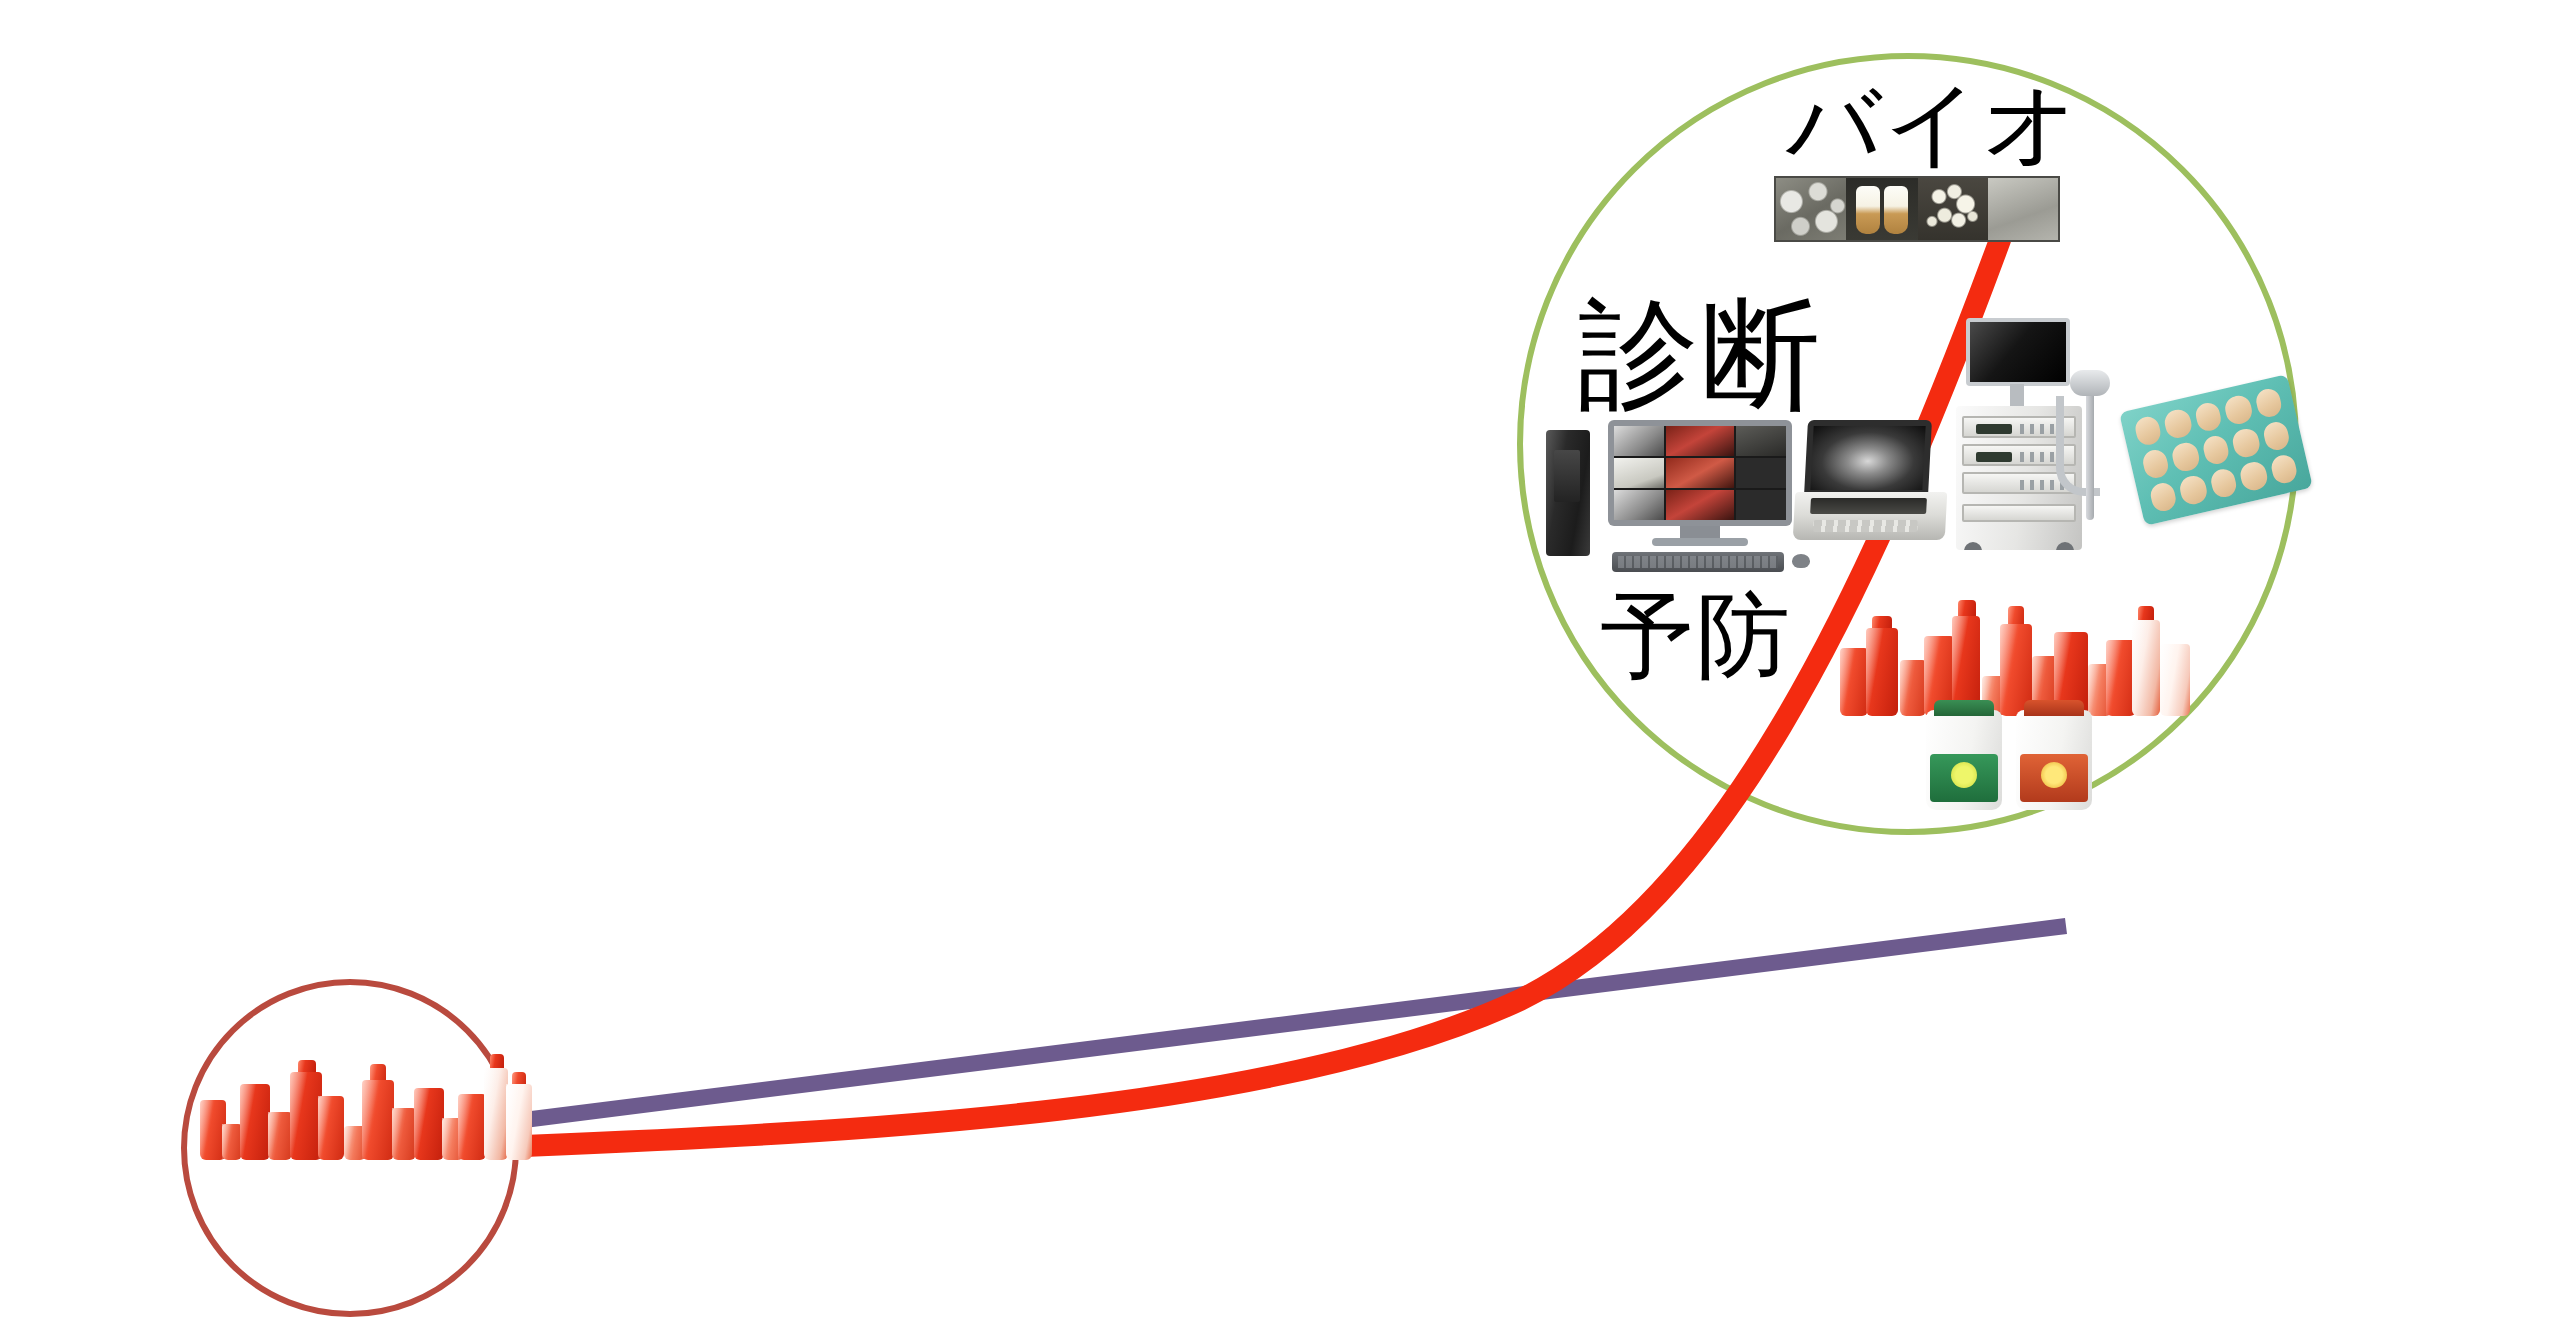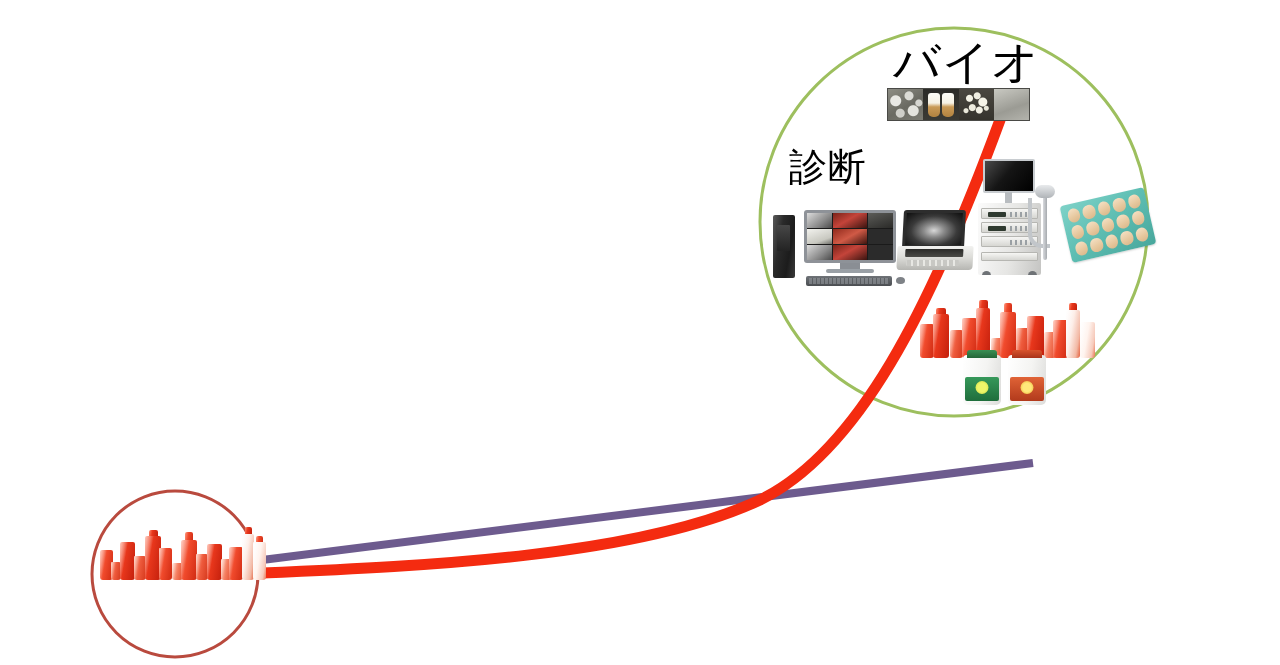--- a/index.html
+++ b/index.html
@@ -25,21 +25,21 @@
   }
   .label {
     position: absolute;
     color: #000000;
     font-weight: 400;
     line-height: 1;
     white-space: nowrap;
     letter-spacing: 0.02em;
   }
   .label-bio   { left: 893px; top: 38px;  font-size: 47px; }
-  .label-diag  { left: 789px; top: 148px; font-size: 38px; }
+  .label-diag  { left: 789px; top: 148px; font-size: 60px; }
   .label-treat { left: 1062px; top: 128px; font-size: 47px; }
   .label-prev  { left: 800px; top: 294px; font-size: 47px; }
 
   .photo {
     position: absolute;
     overflow: hidden;
   }
 
   
   .bio-strip {
@@ -396,20 +396,21 @@
       <span class="pill"></span>
       <span class="pill"></span>
       <span class="pill"></span>
     <span class="pill"></span>
       <span class="pill"></span>
       <span class="pill"></span>
       <span class="pill"></span>
       <span class="pill"></span>
   </div>
 
+  <div class="label label-prev">予防</div>
 
   <div class="cosmetics" id="prevention-cosmetics" style="left:920px; top:288px; width:175px; height:70px;">
       <span class="bottle" style="left: 0px; width: 14px; height: 34px; bottom: 0px; background: linear-gradient(100deg, rgb(255, 156, 132) 0%, rgb(240, 74, 44) 42%, rgb(207, 42, 18) 100%);">
         <span class="gloss"></span>
       </span>
       <span class="bottle" style="left: 13px; width: 16px; height: 44px; bottom: 0px; background: linear-gradient(100deg, rgb(255, 138, 110) 0%, rgb(232, 55, 28) 38%, rgb(195, 31, 12) 100%);">
         <span class="gloss"></span>
       </span>
       <span class="cap" style="left: 16px; width: 10px; height: 6px; bottom: 44px; background: linear-gradient(100deg, rgb(255, 138, 110) 0%, rgb(232, 55, 28) 38%, rgb(195, 31, 12) 100%);"></span>
       <span class="bottle" style="left: 30px; width: 13px; height: 28px; bottom: 0px; background: linear-gradient(100deg, rgb(255, 180, 156) 0%, rgb(238, 90, 60) 46%, rgb(212, 56, 28) 100%);">

